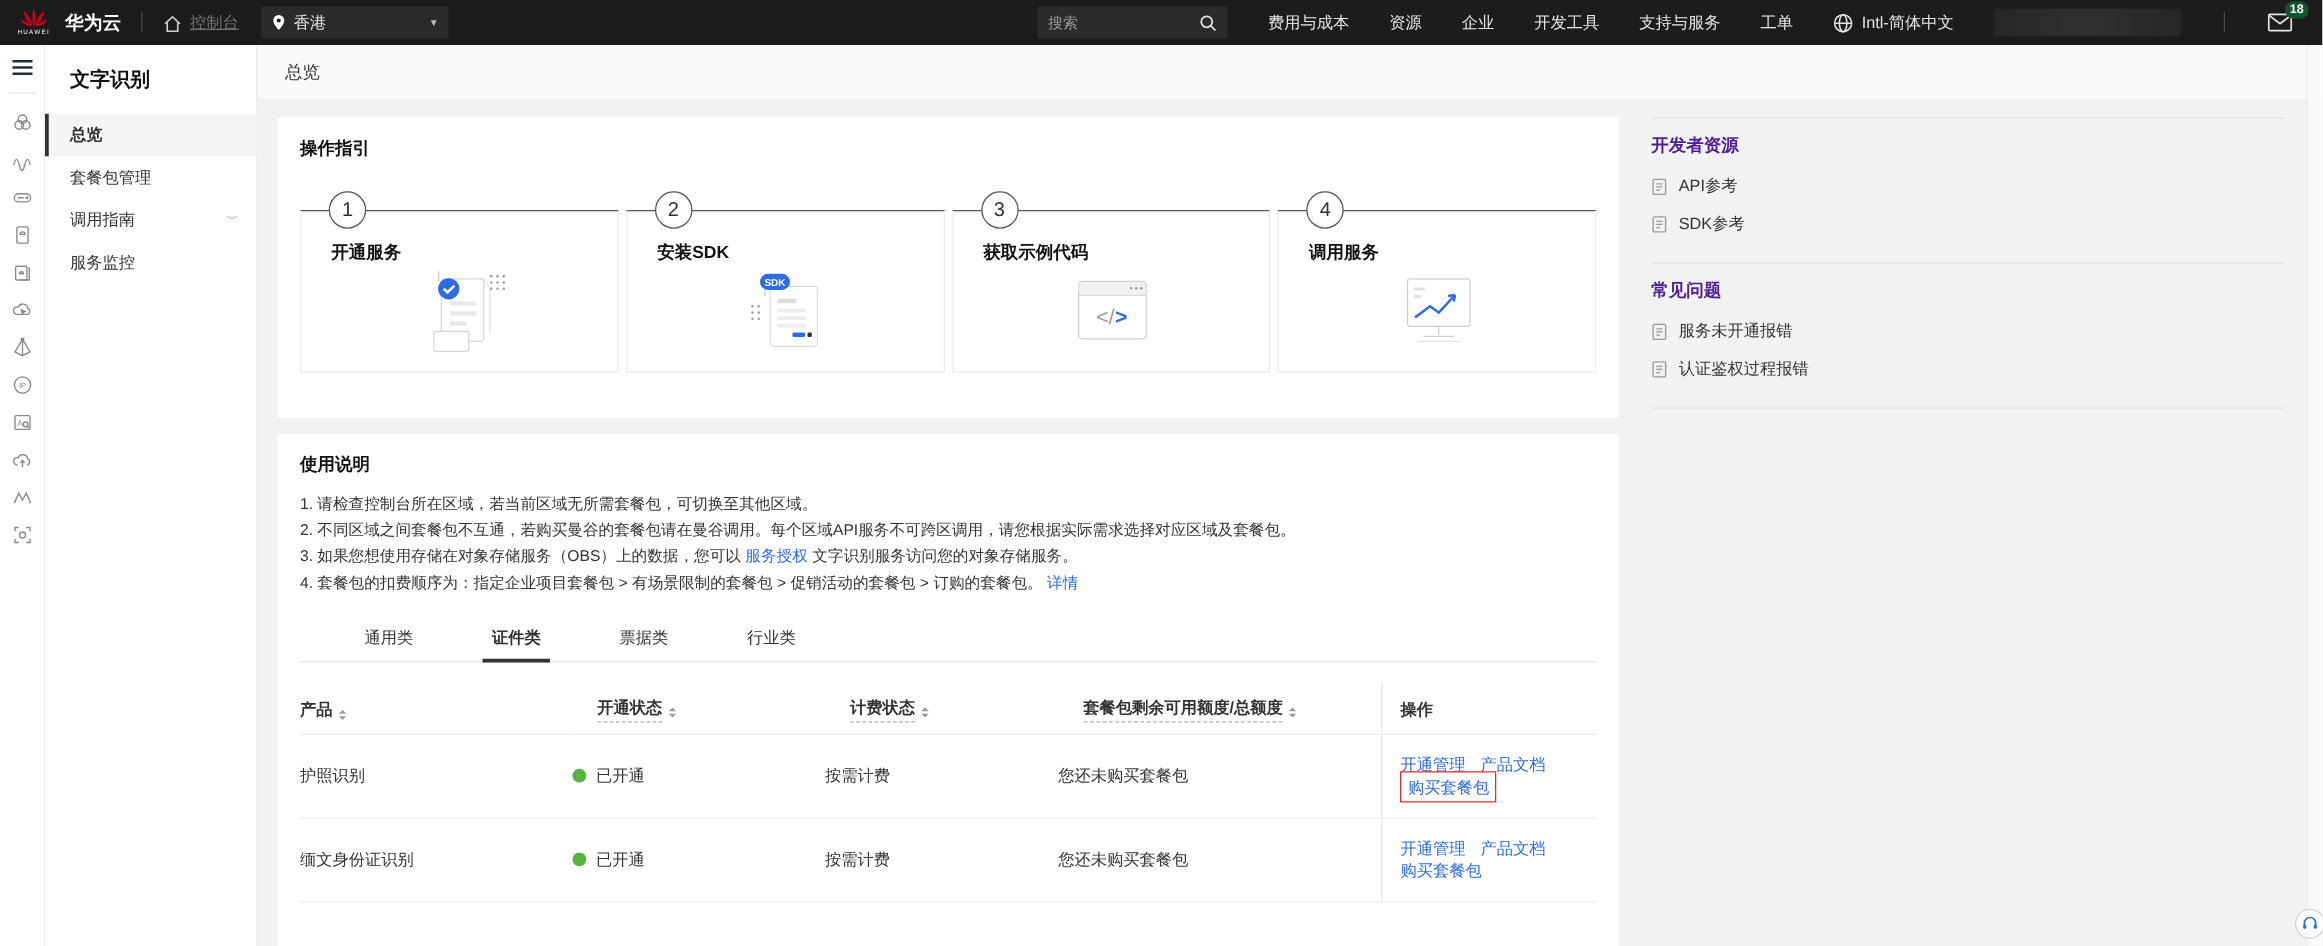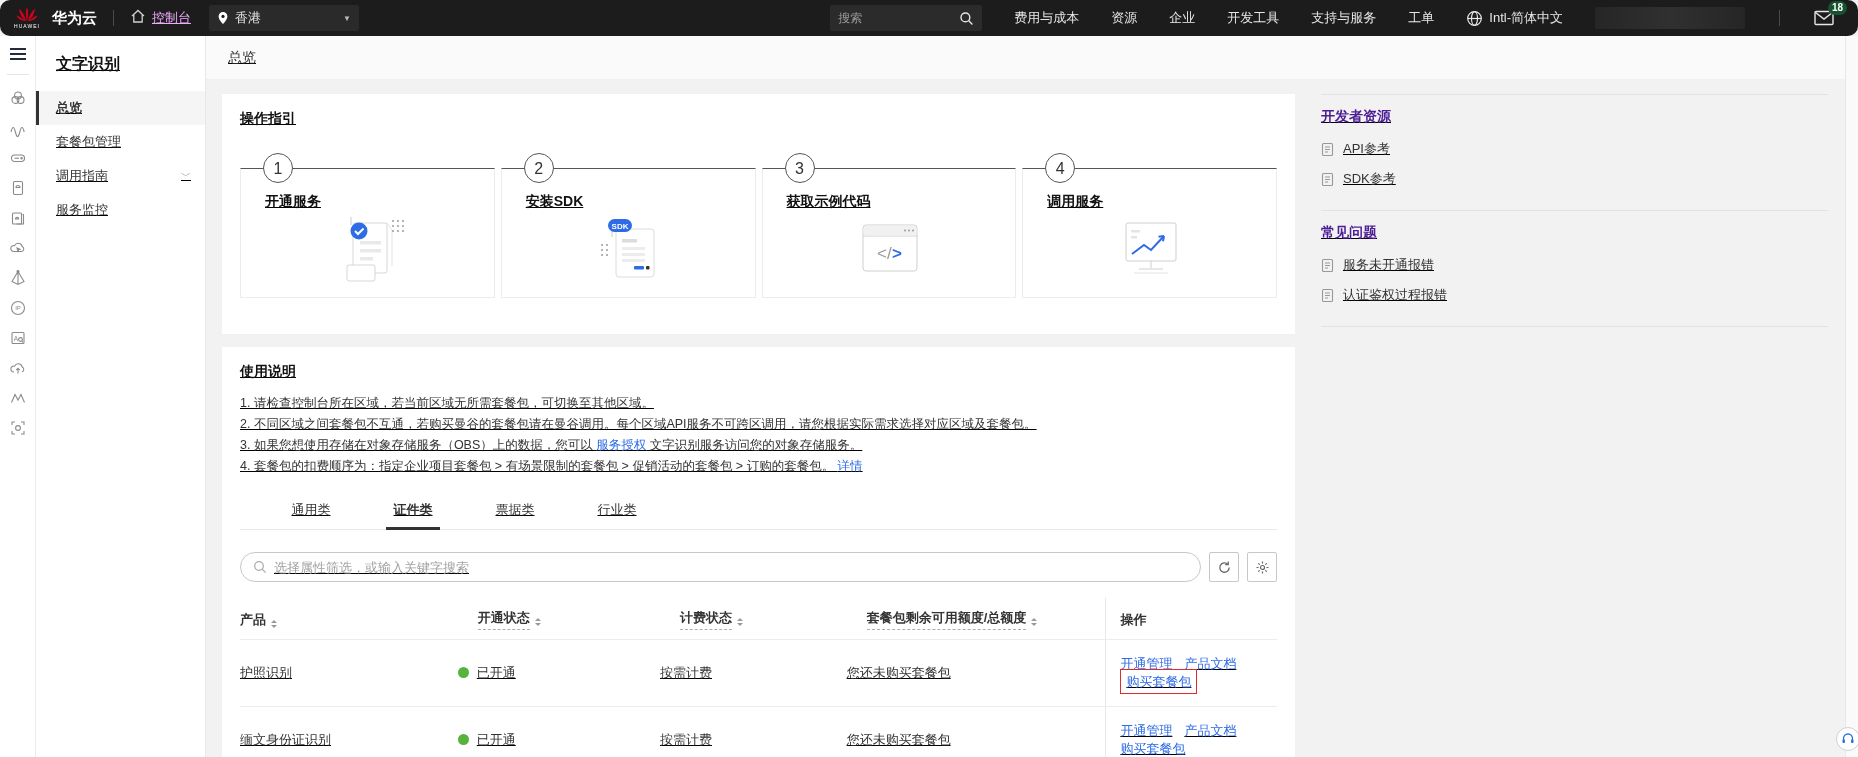--- a/index.html
+++ b/index.html
@@ -1,41 +1,41 @@
 <!DOCTYPE html>
 <html><head>
 <meta charset="utf-8">
 <style>
   * { box-sizing: border-box; margin: 0; padding: 0; }
   html,body { width:1858px; height:757px; overflow:hidden; }
   body { font-family:"Liberation Sans", sans-serif; background:#f2f2f2; position:relative; }
   a { text-decoration:none; }
 
   
-  .topbar { height:36px; background:#1c1c1c; display:flex; align-items:center; padding:0 10px 0 8px; color:#e6e6e6; font-size:13px; position:relative; z-index:10;border-radius:10px; }
+  .topbar { height:36px; background:#1c1c1c; display:flex; align-items:center; padding:0 10px 0 8px; color:#e6e6e6; font-size:13px; position:relative; z-index:10; }
   .tb-left { display:flex; align-items:center; }
   .logo { display:flex; flex-direction:column; align-items:center; width:34px; margin-left:2px; }
   .logo .hw-text { color:#fff; font-size:5px; letter-spacing:1px; margin-top:1px; }
   .brand { color:#fff; font-size:15px; font-weight:bold; margin-left:8px; }
   .tb-div { width:1px; height:16px; background:#4a4a4a; margin:0 16px; }
-  .tb-item { display:flex; align-items:flex-start; gap:6px; color:#f0abfc; cursor:pointer;text-decoration:underline; }
+  .tb-item { display:flex; align-items:flex-end; gap:6px; color:#737373; cursor:pointer;text-decoration:underline; }
   .region-pill { margin-left:18px; width:150px; height:26px; background:#2a2a2a; border-radius:2px; display:flex; align-items:center; gap:6px; padding:0 8px; cursor:pointer; }
   .region-pill .caret { margin-left:auto; font-size:8px; color:#bbb; }
   .tb-right { margin-left:auto; display:flex; align-items:center; gap:32px; }
   .tb-search { width:152px; height:26px; background:#2b2b2b; border-radius:2px; display:flex; align-items:center; padding:0 8px; }
   .tb-search input { flex:1; background:transparent; border:none; outline:none; color:#ddd; font-size:12px; width:100px; }
   .tb-search input::placeholder { color:#999; }
   .tb-link { color:#e6e6e6; cursor:pointer; white-space:nowrap; }
   .lang { display:flex; align-items:center; gap:6px; cursor:pointer; white-space:nowrap; }
   .account-blur { width:150px; height:22px; background:linear-gradient(90deg,#262626,#303030,#262626); border-radius:2px; }
   .mail-wrap { position:relative; margin-right:14px; cursor:pointer; }
   .badge { position:absolute; top:-9px; right:-13px; background:#14532d; color:#fff; font-size:10px; line-height:14px; min-width:14px; padding:0 4px; border-radius:8px; text-align:center; font-weight:bold; }
 
   
-  .app { display:flex; height:721px;text-decoration:underline; }
+  .app { display:flex; height:721px; }
 
   .iconrail { width:36px; background:#fff; border-right:1px solid #ececec; display:flex; flex-direction:column; align-items:center; padding-top:12px; flex:0 0 36px; }
   .hamburger { display:flex; flex-direction:column; gap:3px; cursor:pointer; margin-bottom:14px; }
   .hamburger i { display:block; width:16px; height:2px; background:#252b3a; }
   .rail-sep { width:22px; height:1px; background:#e5e5e5; margin-bottom:8px; }
   .rail-icon { width:28px; height:30px; display:flex; align-items:center; justify-content:center; cursor:pointer; }
 
   .sidenav { width:170px; background:#fff; border-right:1px solid #e8e8e8; flex:0 0 170px; }
   .sidenav-title { font-size:16px; font-weight:bold; color:#111; padding:18px 0 16px 20px; }
   .nav-item { height:34px; line-height:34px; padding-left:20px; font-size:13px; color:#333; cursor:pointer; position:relative; display:flex; align-items:center; }
@@ -403,41 +403,20 @@
             </div>
           </div>
 
           <div class="tabs">
             <div class="tab">通用类</div>
             <div class="tab selected">证件类</div>
             <div class="tab">票据类</div>
             <div class="tab">行业类</div>
           </div>
 
-          <div class="filter-row">
-            <div class="filter-input">
-              <svg class="ic" width="14" height="14" viewBox="0 0 14 14">
-                <circle cx="6" cy="6" r="4.3" fill="none" stroke="#a8a8a8" stroke-width="1.2"></circle>
-                <line x1="9.2" y1="9.2" x2="12.6" y2="12.6" stroke="#a8a8a8" stroke-width="1.2"></line>
-              </svg>
-              <input type="text" placeholder="选择属性筛选，或输入关键字搜索" style="">
-            </div>
-            <button class="sq-btn">
-              <svg class="ic" width="15" height="15" viewBox="0 0 15 15">
-                <path d="M12.2 7.5 a4.7 4.7 0 1 1 -1.4 -3.3" fill="none" stroke="#666" stroke-width="1.3"></path>
-                <path d="M11.2 1.6 v3 h-3" fill="none" stroke="#666" stroke-width="1.3"></path>
-              </svg>
-            </button>
-            <button class="sq-btn">
-              <svg class="ic" width="15" height="15" viewBox="0 0 15 15">
-                <circle cx="7.5" cy="7.5" r="2" fill="none" stroke="#666" stroke-width="1.2"></circle>
-                <path d="M7.5 1.5 v2 M7.5 11.5 v2 M1.5 7.5 h2 M11.5 7.5 h2 M3.3 3.3 l1.4 1.4 M10.3 10.3 l1.4 1.4 M11.7 3.3 l-1.4 1.4 M4.7 10.3 l-1.4 1.4" stroke="#666" stroke-width="1.2"></path>
-              </svg>
-            </button>
-          </div>
 
           <table class="grid">
             <colgroup>
                 <col style="width:21%">
                 <col style="width:19.5%">
                 <col style="width:18%">
                 <col style="width:25%">
                 <col>
               </colgroup>
             <thead>

